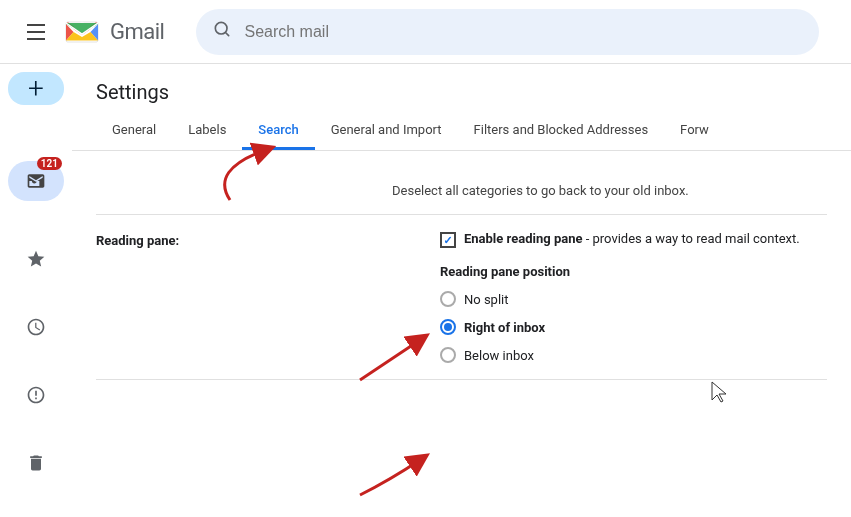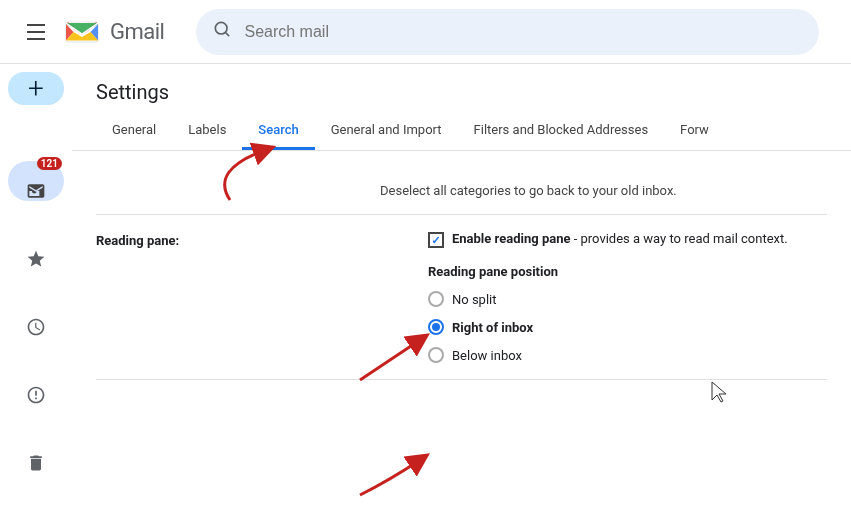--- a/index.html
+++ b/index.html
@@ -119,21 +119,21 @@
       position: relative;
       width: 56px;
       display: flex;
       justify-content: center;
     }
     .sidebar-icon {
       width: 56px;
       height: 40px;
       border-radius: 20px;
       display: flex;
-      align-items: flex-end;
+      align-items: center;
       justify-content: center;
       cursor: pointer;
       font-size: 20px;
       color: #444;
       position: relative;
       margin-top: 44px;
     }
     .sidebar-icon.active {
       background: #d3e3fd;
     }
@@ -191,21 +191,21 @@
     .settings-body {
       flex: 1;
       overflow-y: auto;
       padding: 16px 24px;
     }
 
     .setting-row {
       display: flex;
       padding: 16px 0;
       border-bottom: 1px solid #e0e0e0;
-      gap: 24px;
+      gap: 36px;
     }
     .setting-label {
       width: 260px;
       font-size: 13px;
       font-weight: 700;
       color: #202124;
       flex-shrink: 0;
       padding-top: 2px;
     }
     .setting-value {

